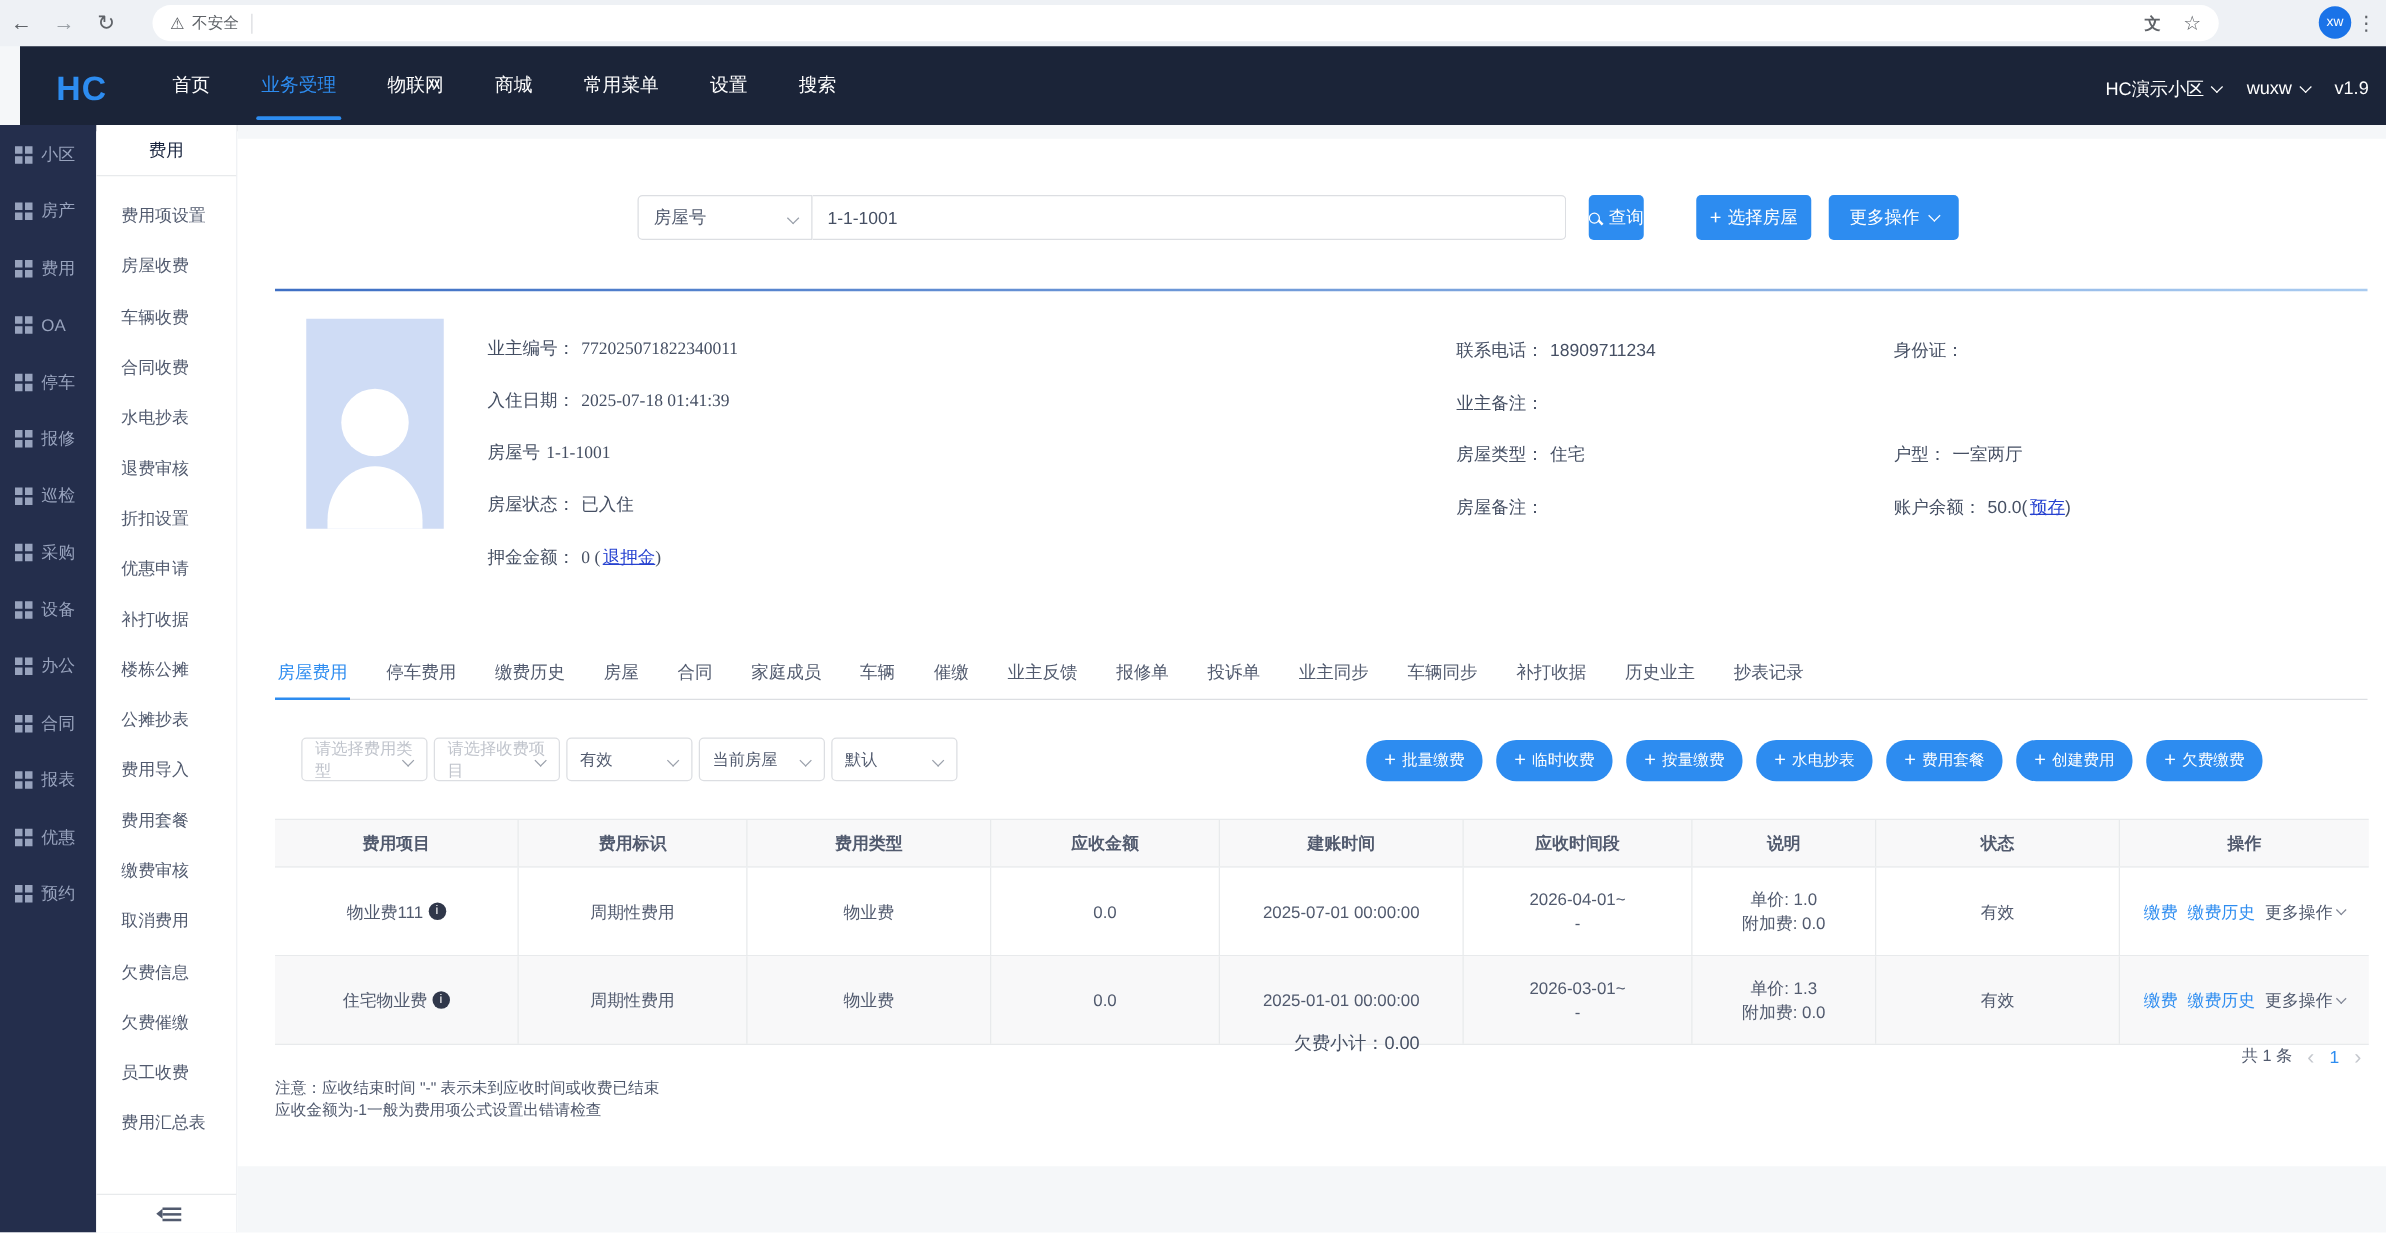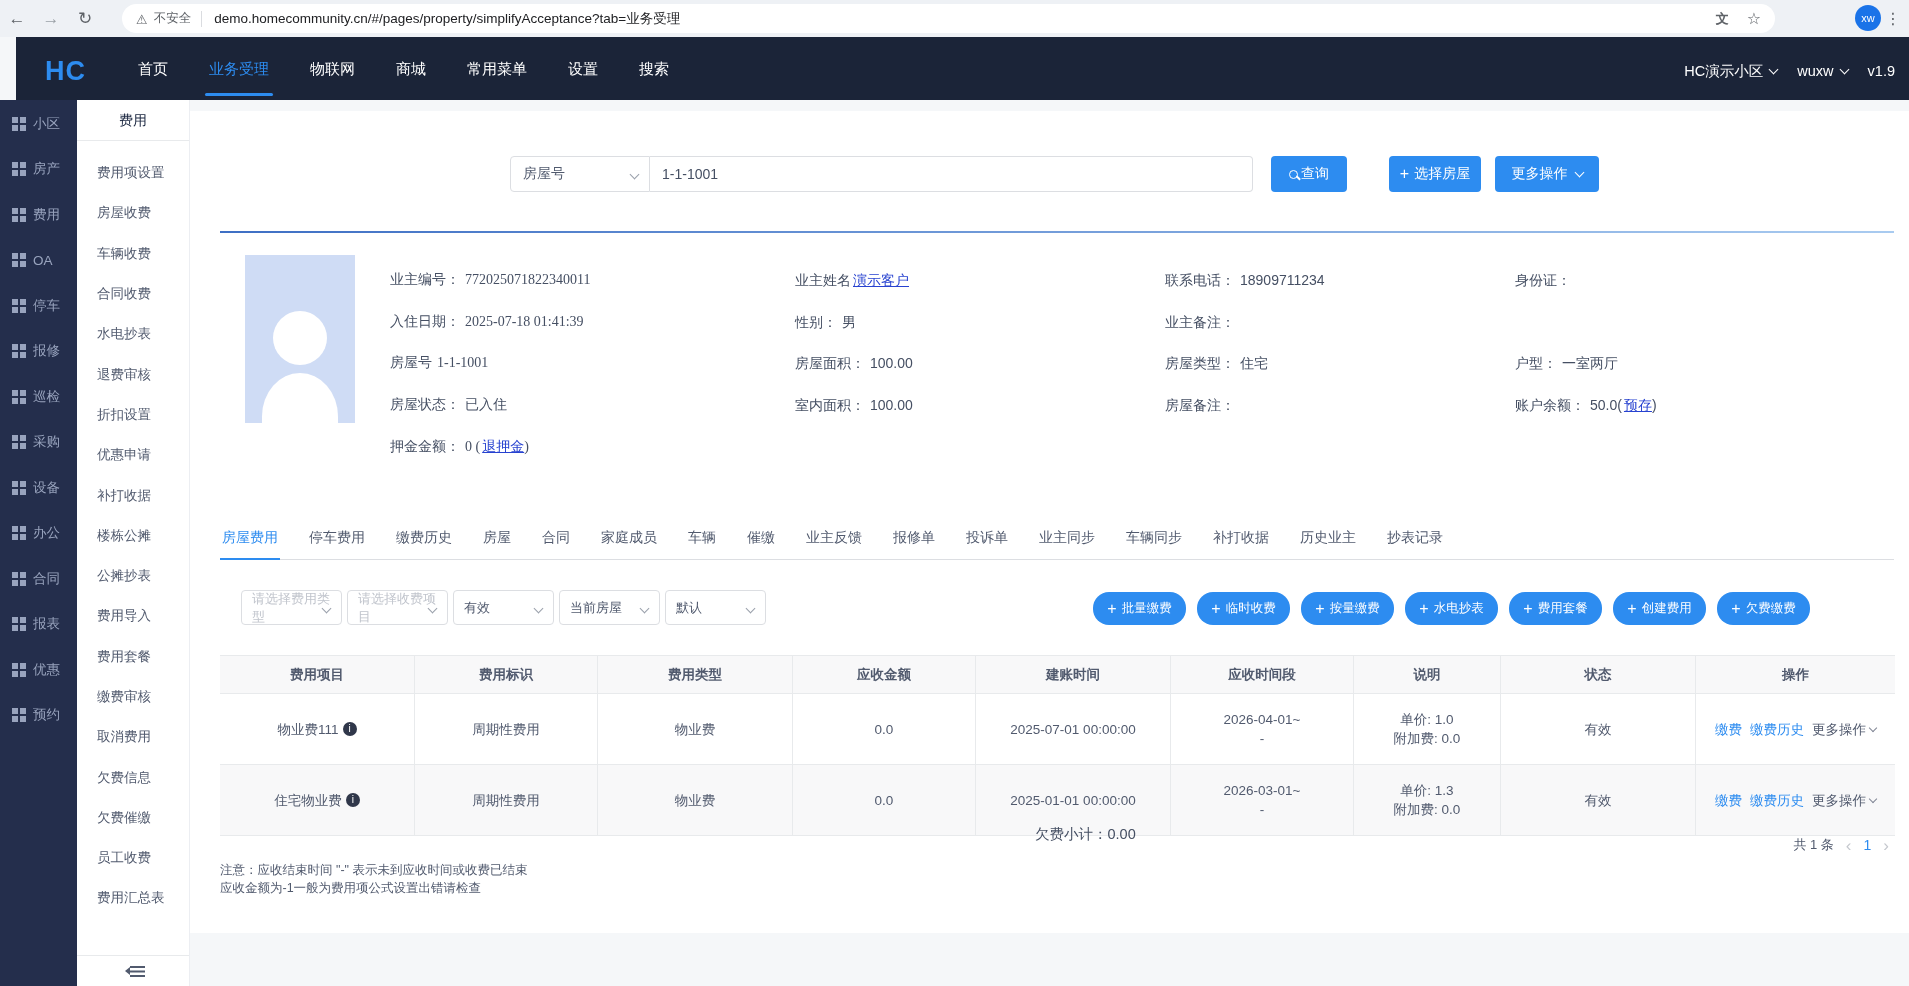--- a/index.html
+++ b/index.html
@@ -55,21 +55,21 @@
   .gray-top { position:absolute; top:0; left:0; right:0; height:11px; background:#f5f7f9; }
   .gray-bottom { position:absolute; bottom:0; left:0; right:0; height:53px; background:#f5f7f9; }
 
   
   .search-row { position:absolute; top:56px; left:320px; display:flex; align-items:center; }
   .select { position:relative; height:36px; border:1px solid #dcdee2; background:#fff; display:flex; align-items:center; padding-left:12px; font-size:14px; color:#515a6e; cursor:pointer; }
   .sel-type { width:140px; border-radius:4px 0 0 4px; }
   .select .caret { position:absolute; right:11px; top:14px; color:#9aa0ab; }
   .search-input { width:603px; height:36px; border:1px solid #dcdee2; border-left:none; border-radius:0 4px 4px 0; padding:0 12px; font-size:14px; color:#454f63; font-family:inherit; outline:none; }
   .btn { height:36px; background:#2d8cf0; color:#fff; border-radius:4px; display:flex; align-items:center; justify-content:center; font-size:14px; cursor:pointer; white-space:nowrap; }
-  .btn-query { width:76px; margin-left:18px; gap:3px; }
+  .btn-query { width:44px; margin-left:18px; gap:3px;justify-content:space-between; }
   .btn-pick  { width:92px; margin-left:42px; }
   .btn-more  { width:104px; margin-left:14px; gap:8px; }
   .search-icon { width:9px; height:9px; border:1.5px solid #fff; border-radius:50%; position:relative; display:inline-block; }
   .search-icon::after { content:""; position:absolute; width:5px; height:1.5px; background:#fff; transform:rotate(45deg); right:-4px; bottom:-1px; }
   .plus-icon::before { content:"+"; font-size:16px; line-height:1; }
   .btn .plus-icon { margin-right:5px; }
 
   
   .divider-line { position:absolute; top:131px; left:30px; right:15px; height:2px; background:linear-gradient(90deg,#3e6fc4,#a9cbf0); }
   .avatar-box { position:absolute; top:155px; left:55px; width:110px; height:168px; background:#cfdcf5; overflow:hidden; }
@@ -122,21 +122,20 @@
 <body>
 
 <div class="browser-bar">
   <span class="bn">←</span>
   <span class="bn fwd">→</span>
   <span class="bn">↻</span>
   <div class="url-pill">
     <span class="warn-icon"></span>
     <span class="sec-label">不安全</span>
     <span class="pill-div"></span>
-    <span class="url-text">demo.homecommunity.cn/#/pages/property/simplifyAcceptance?tab=业务受理</span>
     <span class="pill-right">
       <span class="translate-icon"></span>
       <span class="star-icon"></span>
     </span>
   </div>
   <span class="avatar-chip">xw</span>
   <span class="kebab-icon"></span>
 </div>
 
 <div class="top-nav">
@@ -278,26 +277,20 @@
   <div class="avatar-box"></div>
 
   <div class="owner-col oc1">
     <div class="owner-row"><span>业主编号：</span><span class="val">772025071822340011</span></div>
     <div class="owner-row"><span>入住日期：</span><span class="val">2025-07-18 01:41:39</span></div>
     <div class="owner-row"><span>房屋号</span><span class="val">1-1-1001</span></div>
     <div class="owner-row"><span>房屋状态：</span><span class="val">已入住</span></div>
     <div class="owner-row"><span>押金金额：</span><span class="val">0 (</span><a class="ilink">退押金</a><span>)</span></div>
   </div>
 
-  <div class="owner-col oc2">
-    <div class="owner-row"><span>业主姓名</span><a class="ilink">演示客户</a></div>
-    <div class="owner-row"><span>性别：</span><span class="val">男</span></div>
-    <div class="owner-row"><span>房屋面积：</span><span class="val">100.00</span></div>
-    <div class="owner-row"><span>室内面积：</span><span class="val">100.00</span></div>
-  </div>
 
   <div class="owner-col oc3">
     <div class="owner-row"><span>联系电话：</span><span class="val">18909711234</span></div>
     <div class="owner-row"><span>业主备注：</span><span class="val"></span></div>
     <div class="owner-row"><span>房屋类型：</span><span class="val">住宅</span></div>
     <div class="owner-row"><span>房屋备注：</span><span class="val"></span></div>
   </div>
 
   <div class="owner-col oc4">
     <div class="owner-row"><span>身份证：</span><span class="val"></span></div>

